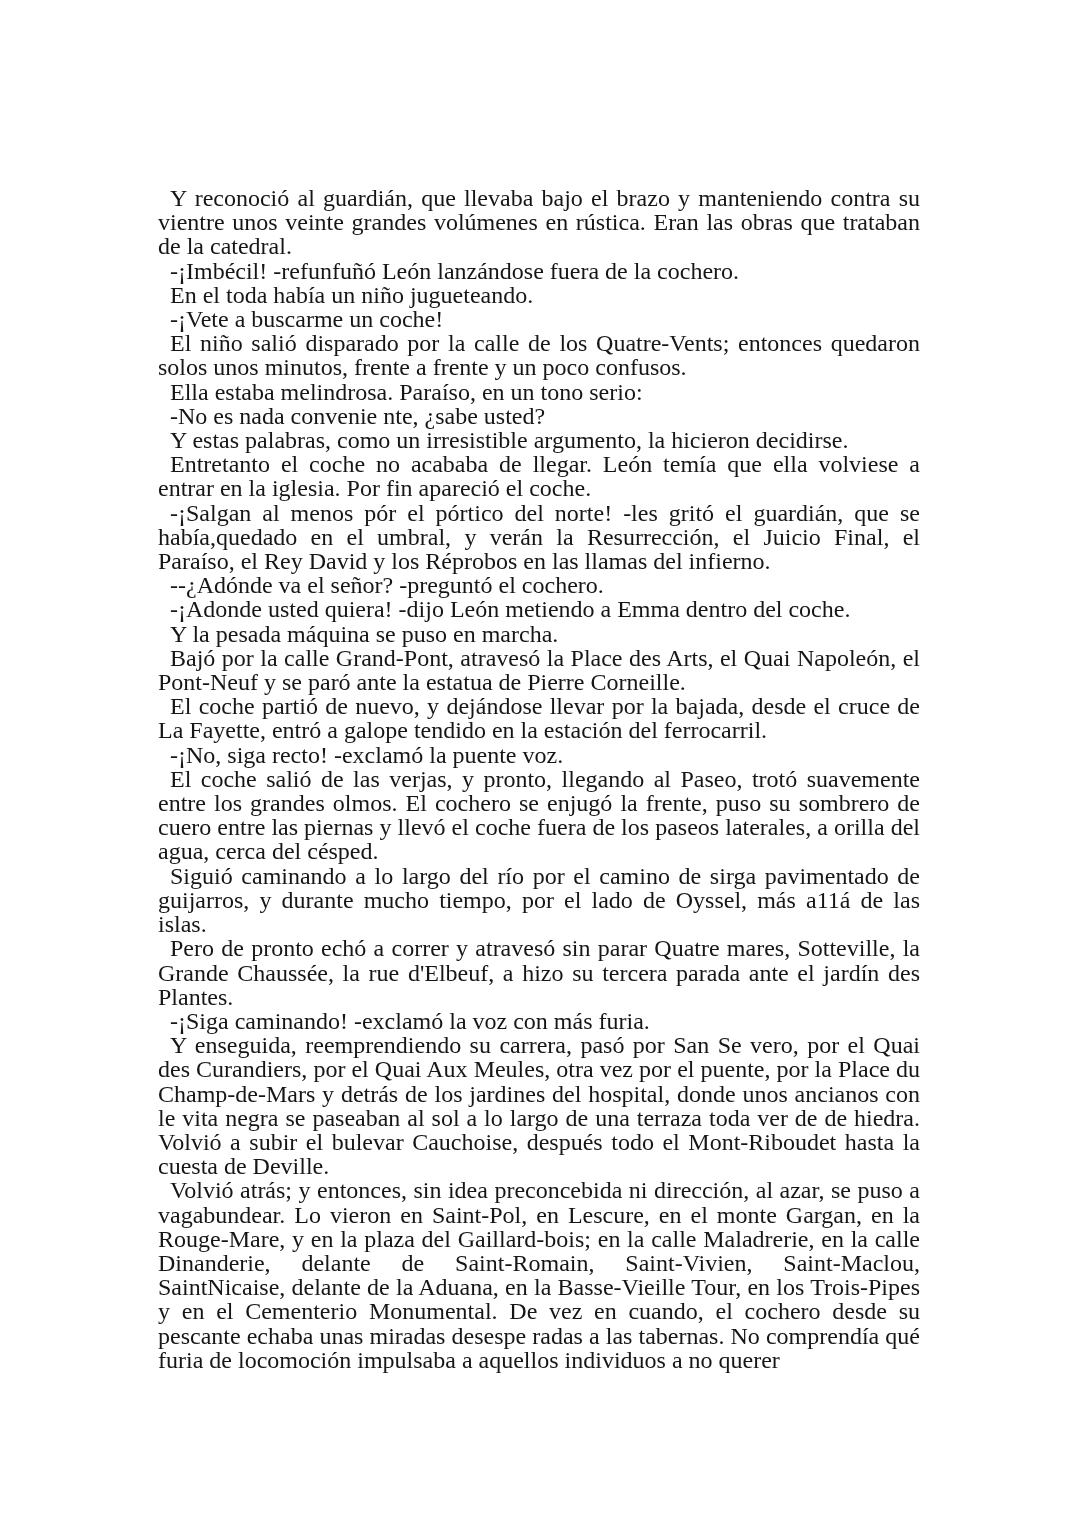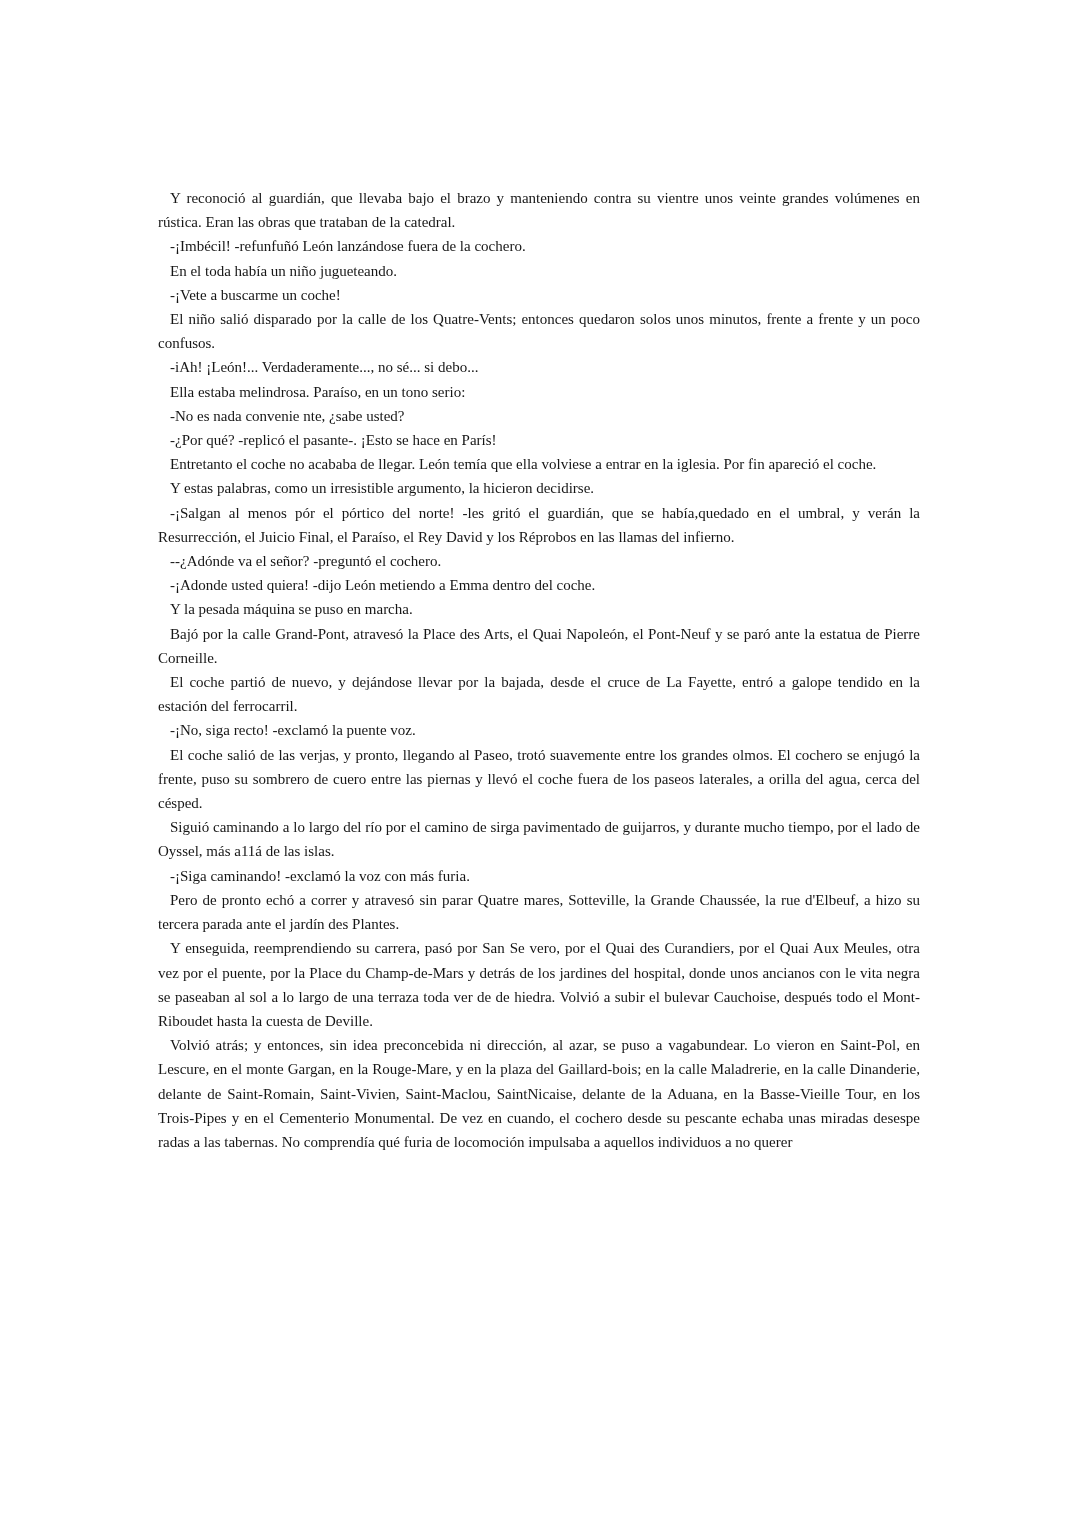--- a/index.html
+++ b/index.html
@@ -13,21 +13,21 @@
     height: 1525px;
     background: #ffffff;
     overflow: hidden;
   }
   .text-block {
     position: absolute;
     left: 158px;
     top: 186px;
     width: 762px;
     font-family: "Liberation Serif", "DejaVu Serif", serif;
-    font-size: 15px;
+    font-size: 24px;
     line-height: 24.2px;
     color: #161616;
     text-align: justify;
   }
   .text-block p {
     margin: 0;
     padding: 0;
     text-indent: 12px;
   }
   .text-block .i {
@@ -36,33 +36,31 @@
 </head>
 <body>
 
 <div class="page" style="background: rgb(255, 255, 255);">
   <div class="text-block" id="text-block" style="color: rgb(22, 22, 22);">
       <p><span>Y reconoció al guardián, que llevaba bajo el brazo y manteniendo contra su vientre unos veinte grandes volúmenes en rústica. Eran las obras que trataban de la catedral.</span></p>
       <p><span>-¡Imbécil! -refunfuñó León lanzándose fuera de la cochero.</span></p>
       <p><span>En el toda había un niño jugueteando.</span></p>
       <p><span>-¡Vete a buscarme un coche!</span></p>
       <p><span>El niño salió disparado por la calle de los Quatre-Vents; entonces quedaron solos unos minutos, frente a frente y un poco confusos.</span></p>
-      <p><span>-iAh! ¡León!... Verdaderamente..., no sé... si debo...</span></p>
       <p><span>Ella estaba melindrosa. Paraíso, en un tono serio:</span></p>
       <p><span>-No es nada convenie nte, ¿sabe usted?</span></p>
-      <p><span>-¿Por qué? -replicó el pasante-. ¡Esto se hace en París!</span></p>
+      <p><span>Y estas palabras, como un irresistible argumento, la hicieron decidirse.</span></p>
       <p><span>Entretanto el coche no acababa de llegar. León temía que ella volviese a entrar en la iglesia. Por fin apareció el coche.</span></p>
-      <p><span>Y estas palabras, como un irresistible argumento, la hicieron decidirse.</span></p>
       <p><span>-¡Salgan al menos pór el pórtico del norte! -les gritó el guardián, que se había,quedado en el umbral, y verán la </span><span class="i">Resurrección</span><span>, el </span><span class="i">Juicio Final</span><span>, el </span><span class="i">Paraíso</span><span>, el </span><span class="i">Rey David</span><span> y los </span><span class="i">Réprobos en las llamas del infierno</span><span>.</span></p>
       <p><span>--¿Adónde va el señor? -preguntó el cochero.</span></p>
       <p><span>-¡Adonde usted quiera! -dijo León metiendo a Emma dentro del coche.</span></p>
       <p><span>Y la pesada máquina se puso en marcha.</span></p>
       <p><span>Bajó por la calle Grand-Pont, atravesó la Place des Arts, el Quai Napoleón, el Pont-Neuf y se paró ante la estatua de Pierre Corneille.</span></p>
       <p><span>El coche partió de nuevo, y dejándose llevar por la bajada, desde el cruce de La Fayette, entró a galope tendido en la estación del ferrocarril.</span></p>
       <p><span>-¡No, siga recto! -exclamó la puente voz.</span></p>
       <p><span>El coche salió de las verjas, y pronto, llegando al Paseo, trotó suavemente entre los grandes olmos. El cochero se enjugó la frente, puso su sombrero de cuero entre las piernas y llevó el coche fuera de los paseos laterales, a orilla del agua, cerca del césped.</span></p>
       <p><span>Siguió caminando a lo largo del río por el camino de sirga pavimentado de guijarros, y durante mucho tiempo, por el lado de Oyssel, más a11á de las islas.</span></p>
+      <p><span>Pero de pronto echó a correr y atravesó sin parar Quatre mares, Sotteville, la Grande Chaussée, la rue d'Elbeuf, a hizo su tercera parada ante el jardín des Plantes.</span></p>
       <p><span>-¡Siga caminando! -exclamó la voz con más furia.</span></p>
-      <p><span>Pero de pronto echó a correr y atravesó sin parar Quatre mares, Sotteville, la Grande Chaussée, la rue d'Elbeuf, a hizo su tercera parada ante el jardín des Plantes.</span></p>
       <p><span>Y enseguida, reemprendiendo su carrera, pasó por San Se vero, por el Quai des Curandiers, por el Quai Aux Meules, otra vez por el puente, por la Place du Champ-de-Mars y detrás de los jardines del hospital, donde unos ancianos con le vita negra se paseaban al sol a lo largo de una terraza toda ver de de hiedra. Volvió a subir el bulevar Cauchoise, después todo el Mont-Riboudet hasta la cuesta de Deville.</span></p>
       <p><span>Volvió atrás; y entonces, sin idea preconcebida ni dirección, al azar, se puso a vagabundear. Lo vieron en Saint-Pol, en Lescure, en el monte Gargan, en la Rouge-Mare, y en la plaza del Gaillard-bois; en la calle Maladrerie, en la calle Dinanderie, delante de Saint-Romain, Saint-Vivien, Saint-Maclou, SaintNicaise, delante de la Aduana, en la Basse-Vieille Tour, en los Trois-Pipes y en el Cementerio Monumental. De vez en cuando, el cochero desde su pescante echaba unas miradas desespe radas a las tabernas. No comprendía qué furia de locomoción impulsaba a aquellos individuos a no querer</span></p>
     </div>
 </div>
 
 </body></html>

